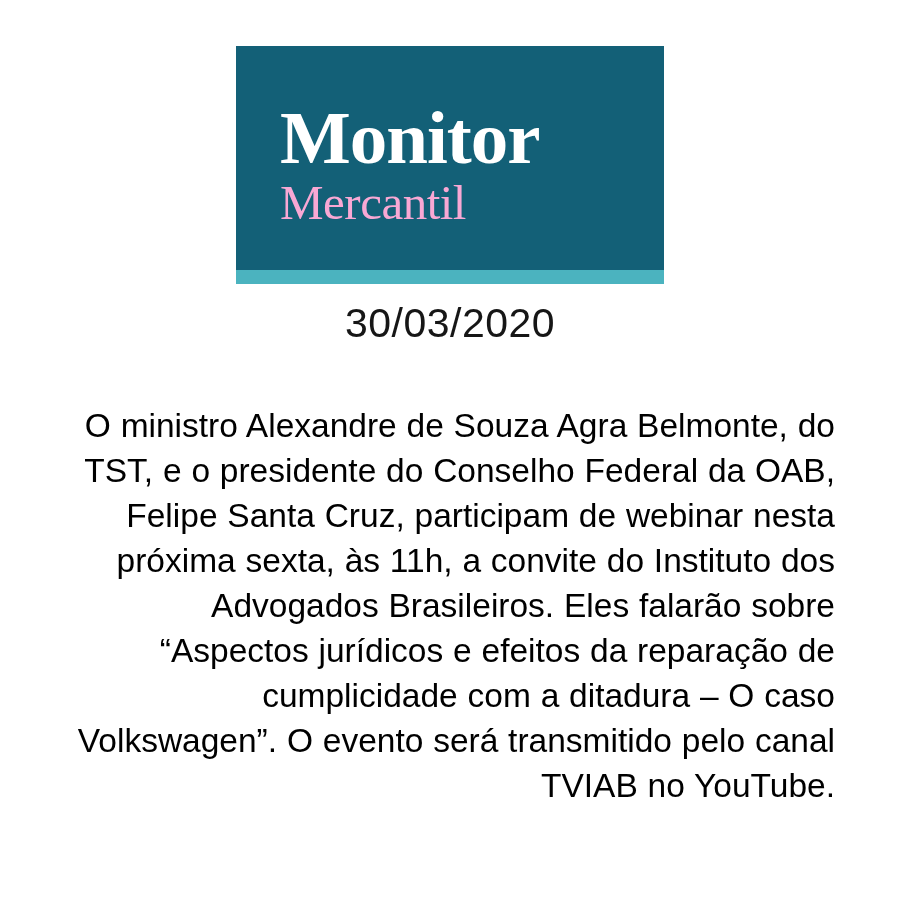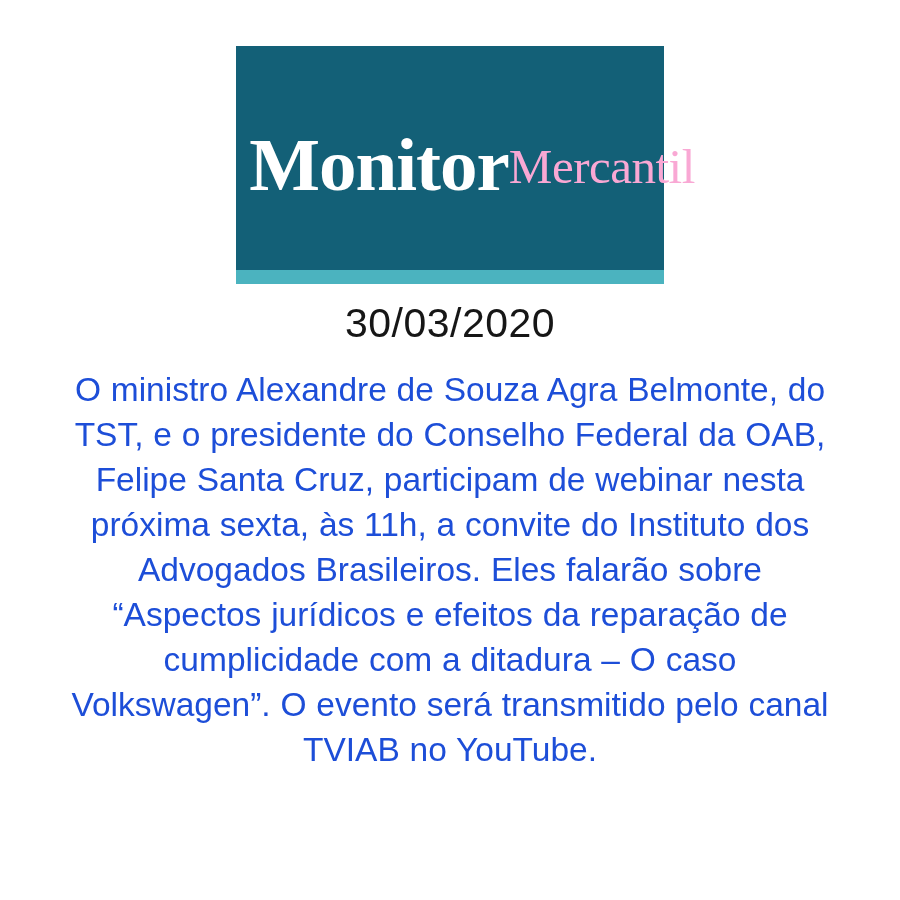--- a/index.html
+++ b/index.html
@@ -27,24 +27,23 @@
   }
 
   
   .logo-block {
     width: 428px;
     height: 238px;
     background: #136077;
     position: relative;
     box-sizing: border-box;
     display: flex;
-    flex-direction: row;
+    flex-direction: column;
     justify-content: center;
     padding-left: 44px;
-    align-items: center;
   }
   .logo-block::after {
     content: "";
     position: absolute;
     left: 0;
     right: 0;
     bottom: 0;
     height: 14px;
     background: #4bb3bf;
   }
@@ -69,26 +68,26 @@
   .date-line {
     margin-top: 16px;
     font-size: 41px;
     color: #161616;
     letter-spacing: 0.5px;
     text-align: center;
   }
 
   
   .article-body {
-    margin-top: 20px;
+    margin-top: 56px;
     width: 770px;
     font-size: 33.5px;
     line-height: 45px;
-    color: #1d4ed8;
-    text-align: center;
+    color: #000000;
+    text-align: right;
     word-spacing: 0.5px;
   }
 </style>
 </head>
 <body>
 
 <div class="page">
 
   <div class="logo-block">
     <div class="logo-main">Monitor</div>

